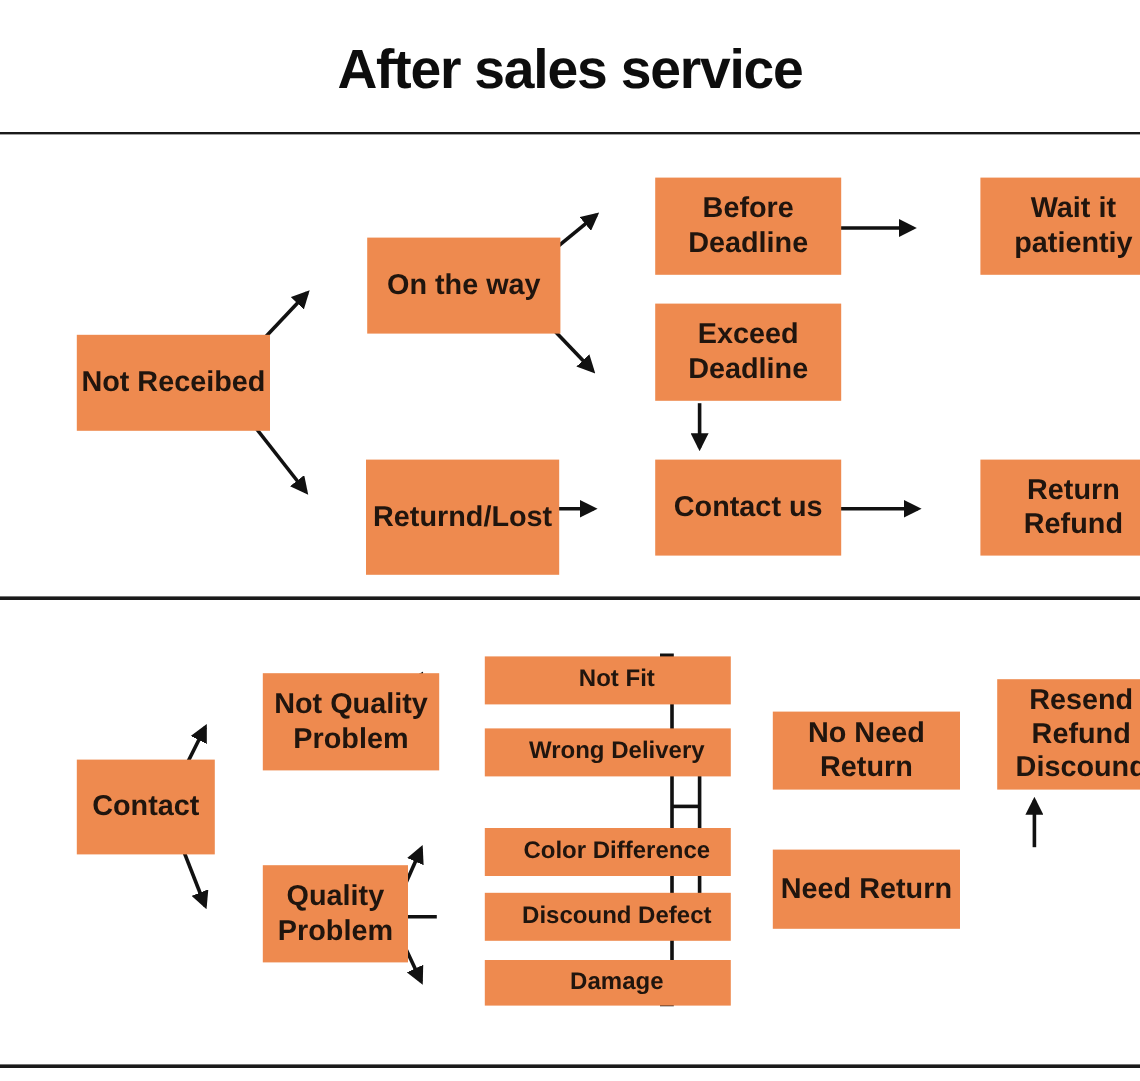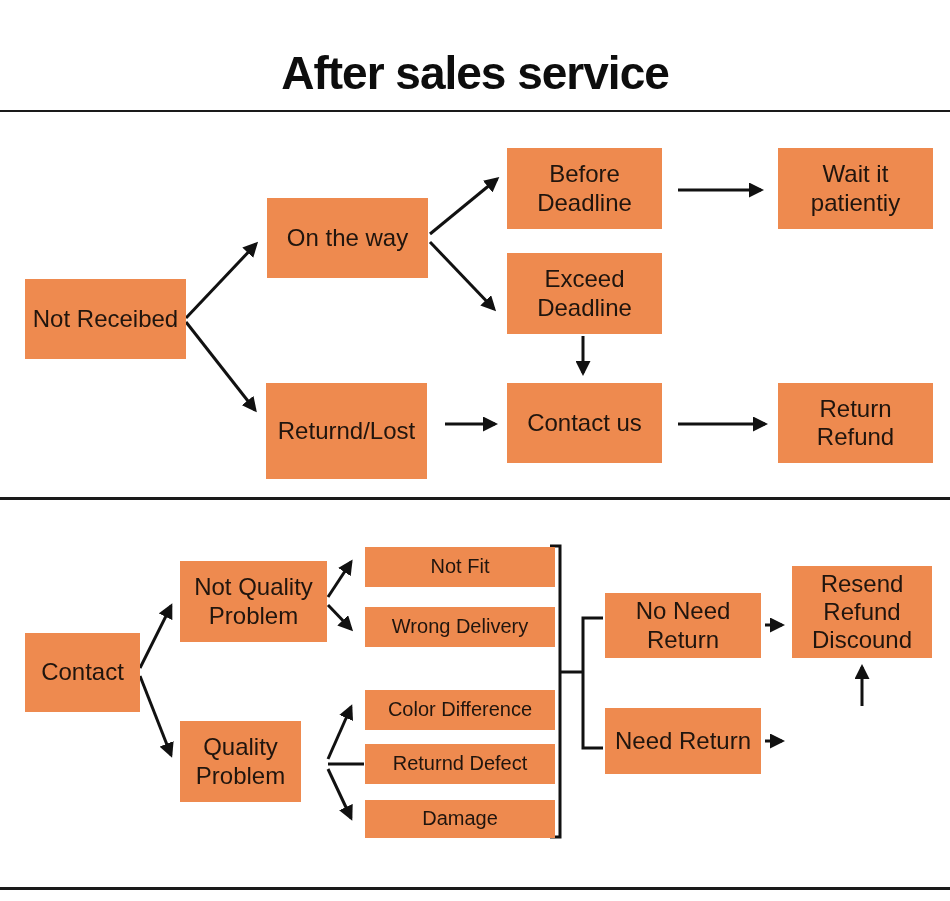--- a/index.html
+++ b/index.html
@@ -7,46 +7,47 @@
     position: relative;
     width: 950px;
     height: 901px;
     background: #ffffff;
     overflow: hidden;
     font-family: "Liberation Sans", "DejaVu Sans", sans-serif;
   }
   .page-title {
     position: absolute;
     left: 0; right: 0; top: 30px;
-    margin: 16px;
+    margin: 0;
     text-align: center;
     font-size: 46px;
     font-weight: bold;
     letter-spacing: -1px;
     color: #0d0d0d;
   }
   .sep {
     position: absolute;
     left: 0; right: 0;
     background: #1a1a1a;
   }
   .node {
     position: absolute;
     background: #EE8A4F;
     color: #20150e;
     display: flex;
     align-items: center;
     justify-content: center;
     text-align: center;
-    font-weight: normal;
+    font-weight: bold;
     font-size: 24px;
     line-height: 1.18;
     white-space: pre-line;
+    margin-left: 39px;
   }
-  .node.small { font-size: 20px; }
+  .node.small { font-size: 20px; padding-left: 15px; }
   svg.connectors {
     position: absolute;
     left: 0; top: 0;
     width: 950px; height: 901px;
     pointer-events: none;
   }
   svg.connectors line, svg.connectors polyline {
     stroke: #111111;
     stroke-width: 3;
     fill: none;
@@ -108,21 +109,21 @@
 Refund</div>
 
   <div class="node" style="left:25px;  top:633px; width:115px; height:79px">Contact</div>
   <div class="node" style="left:180px; top:561px; width:147px; height:81px">Not Quality
 Problem</div>
   <div class="node" style="left:180px; top:721px; width:121px; height:81px">Quality
 Problem</div>
   <div class="node small" style="left:365px; top:547px; width:190px; height:40px">Not Fit</div>
   <div class="node small" style="left:365px; top:607px; width:190px; height:40px">Wrong Delivery</div>
   <div class="node small" style="left:365px; top:690px; width:190px; height:40px">Color Difference</div>
-  <div class="node small" style="left:365px; top:744px; width:190px; height:40px">Returnd Defect</div>
+  <div class="node small" style="left:365px; top:744px; width:190px; height:40px">Discound Defect</div>
   <div class="node" style="left:605px; top:593px; width:156px; height:65px">No Need
 Return</div>
   <div class="node small" style="left:365px; top:800px; width:190px; height:38px">Damage</div>
   <div class="node" style="left:605px; top:708px; width:156px; height:66px">Need Return</div>
   <div class="node" style="left:792px; top:566px; width:140px; height:92px">Resend
 Refund
 Discound</div>
 
 </div>
 

